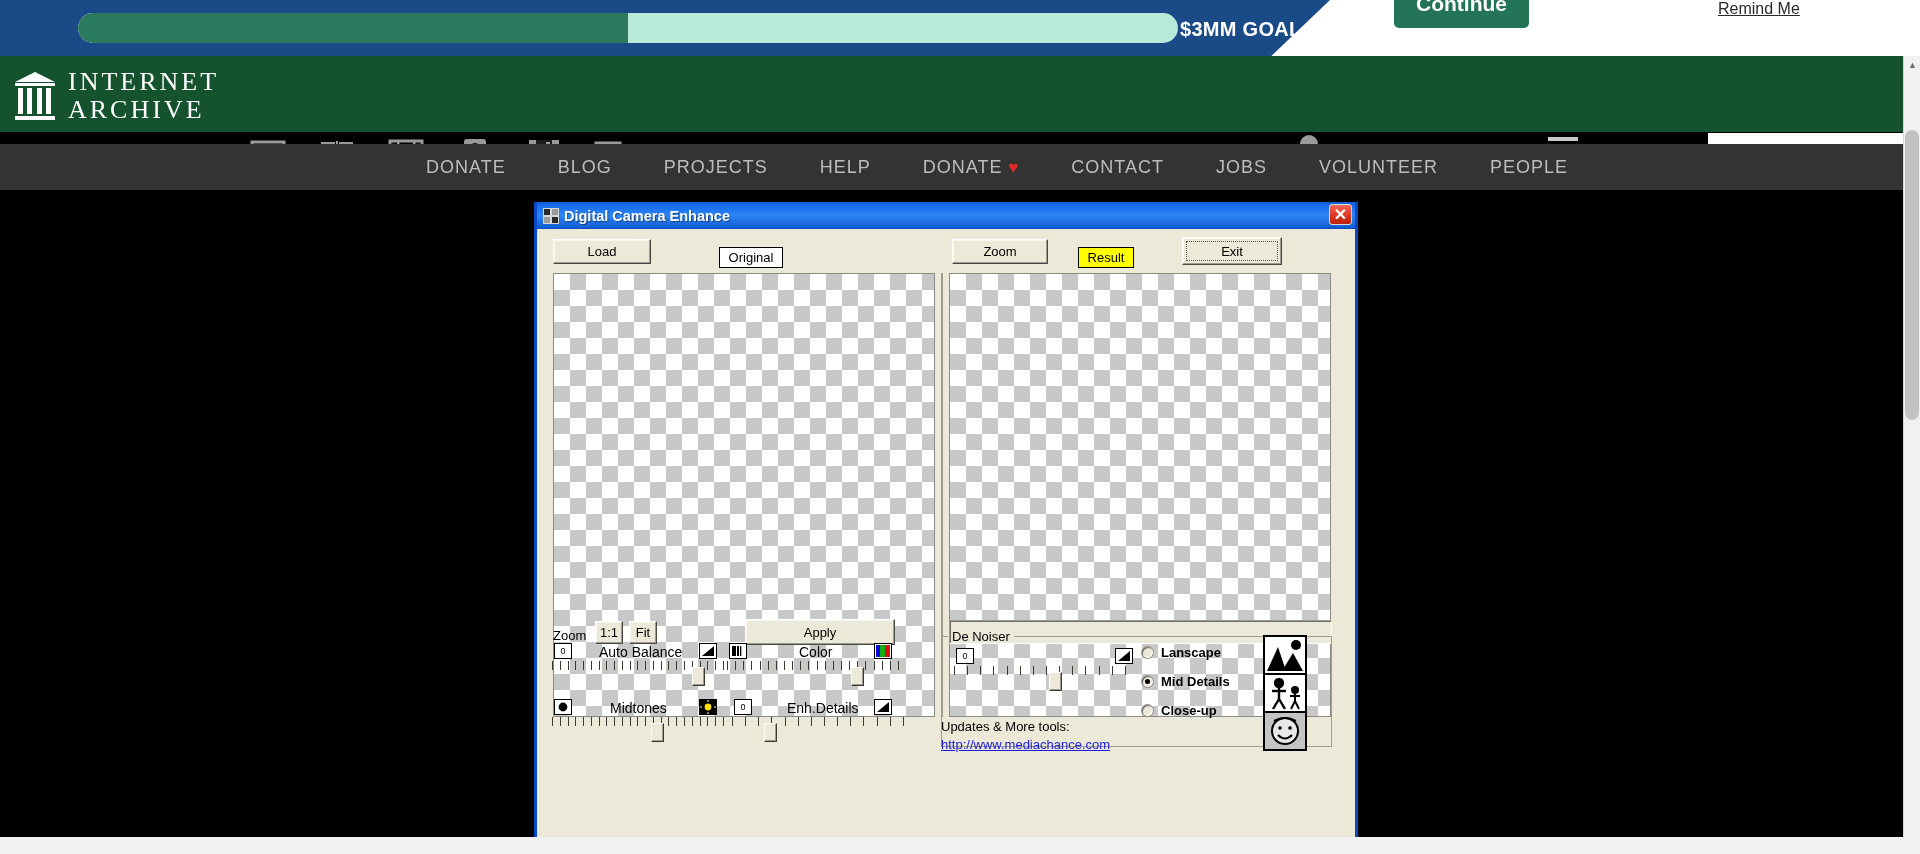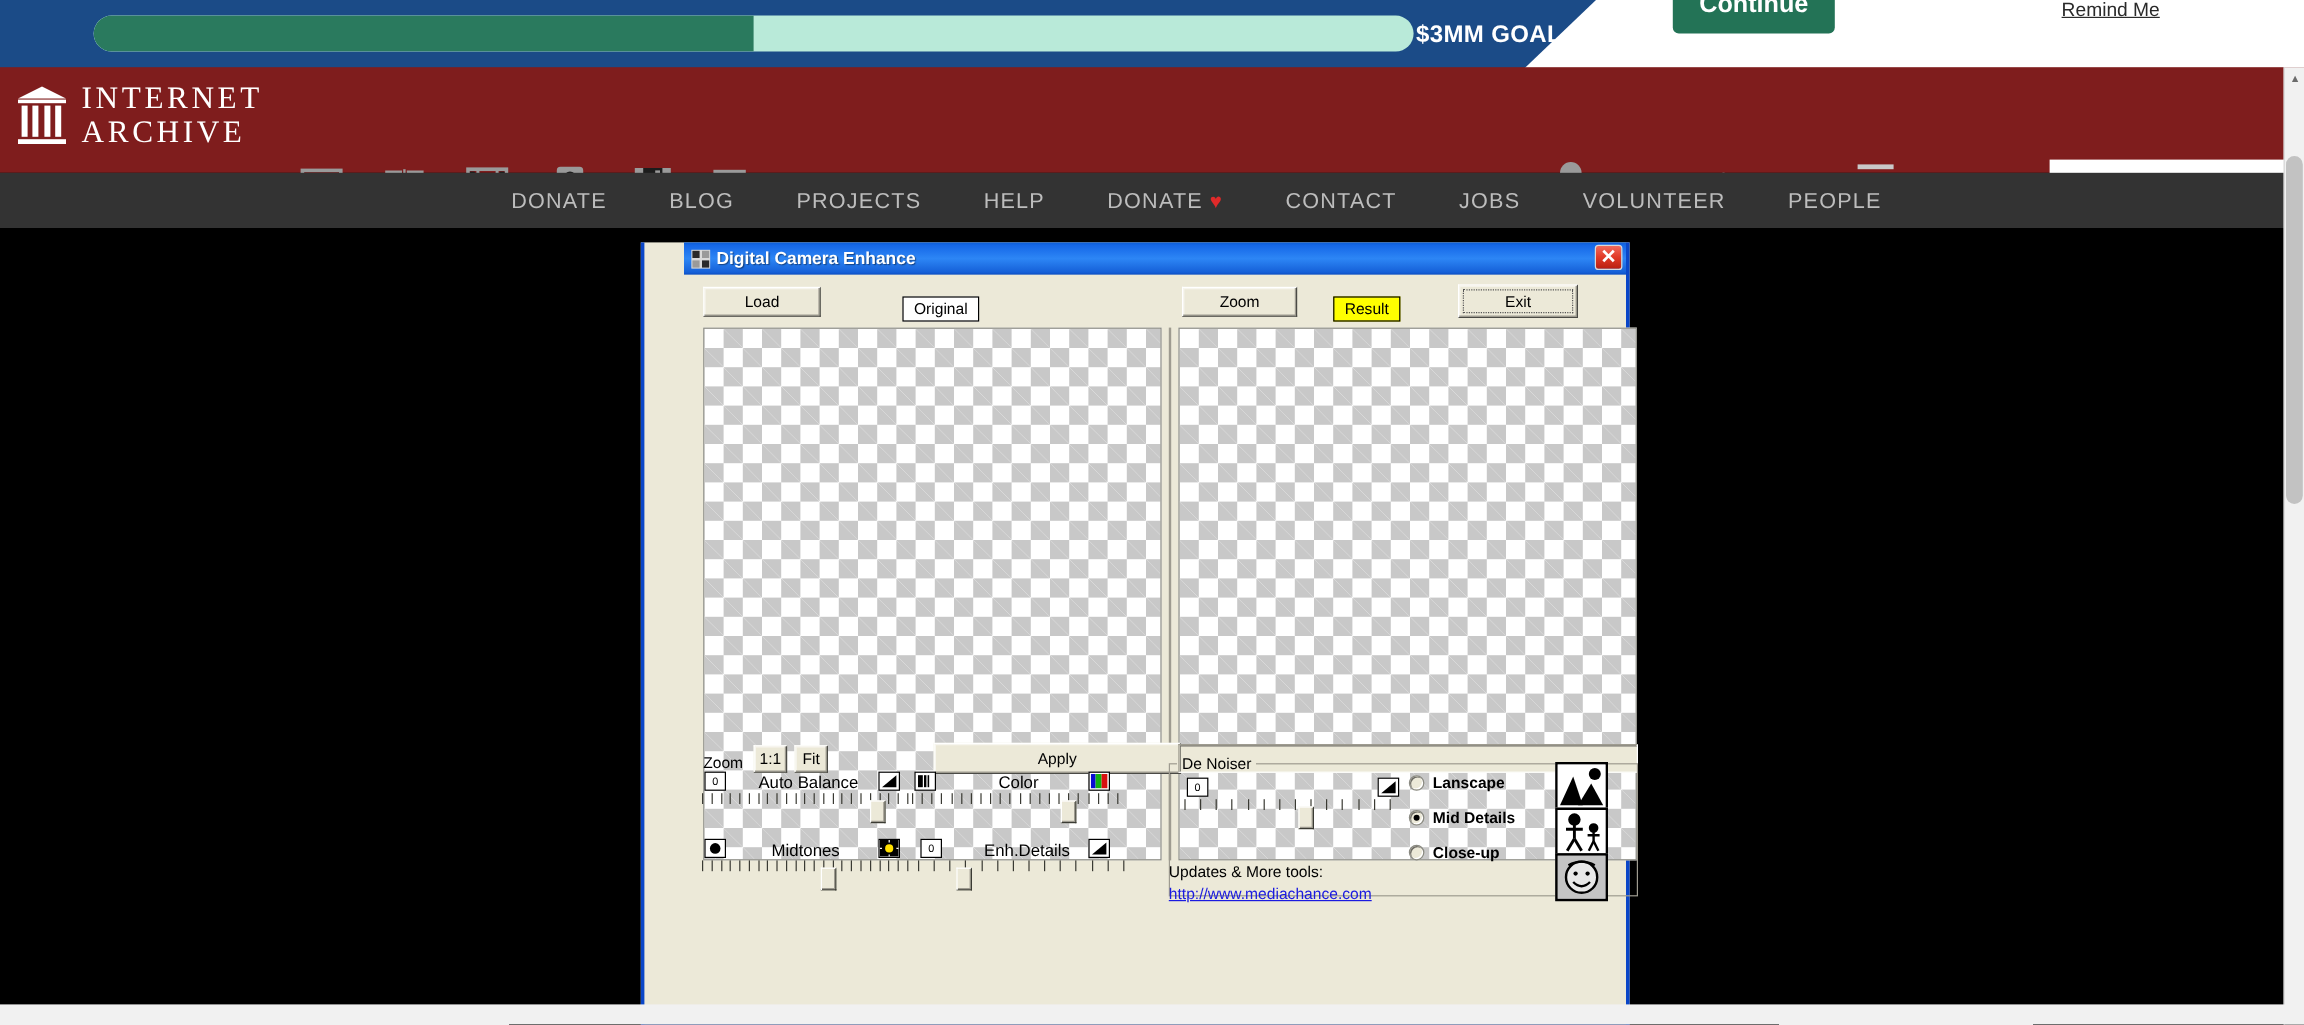--- a/index.html
+++ b/index.html
@@ -43,22 +43,22 @@
     font-family: "Liberation Sans", sans-serif; cursor: pointer;
   }
   .remind-link {
     position: absolute; left: 1718px; top: 0px;
     color: #2a2a2a; font-size: 16px; text-decoration: underline; cursor: pointer;
     white-space: nowrap;
   }
 
   
   .ia-header {
-    position: absolute; left: 0; top: 56px; width: 1920px; height: 88px;
-    background: #7f1d1d;
+    position: absolute; left: 0; top: 56px; width: 1920px; height: 76px;
+    background: #14532d;
   }
   .ia-logo { position: absolute; left: 14px; top: 12px; display: flex; align-items: center; gap: 12px; cursor: pointer;}
   .ia-logo-mark { width: 42px; height: 52px; }
   .ia-wordmark { color: #ffffff; font-family: "Liberation Serif", serif; font-size: 26px; line-height: 1.06; letter-spacing: 3px; }
   .ia-icons { position: absolute; left: 248px; top: 78px; display: flex; gap: 29px; align-items: center; }
   .ia-icons .ic { width: 40px; height: 40px; cursor: pointer; }
   .ia-right { position: absolute; right: 16px; top: 76px; display: flex; align-items: center; gap: 0px; }
   .avatar-ic { width: 42px; height: 42px; margin-right: 12px; }
   .signup { color: #aaaaaa; font-size: 21px; white-space: nowrap; cursor: pointer; }
   .upload-ic { width: 34px; height: 36px; margin-left: 30px; margin-right: 12px; }
@@ -91,21 +91,20 @@
   .vscroll .arrow { position:absolute; left:0; width:17px; height:17px; display:flex; align-items:center; justify-content:center; color:#6b6b6b; font-size:9px;}
   .vscroll .arrow.up { top: 0; }
   .vscroll .arrow.down { bottom: 0; }
   .hscroll { position: absolute; left: 0; bottom: 0; width: 1920px; height: 17px; background: #f1f1f1; }
 
   
   .app-win {
     position: absolute; left: 534px; top: 202px; width: 824px; height: 652px;
     background: #ece9d8; border: 3px solid #0a46c8; border-top: none;
     font-family: "Liberation Sans", sans-serif;
-    padding-left: 33px;
   }
   .titlebar {
     height: 27px; width: 100%;
     background: linear-gradient(180deg,#0b5ed8 0%, #1668e8 10%, #2d86f5 50%, #1560d8 92%, #0a4cc0 100%);
     display: flex; align-items: center; padding: 0 3px; position: relative;
   }
   .title-icon { width: 16px; height: 16px; margin: 0 5px 0 3px; }
   .title-text { color: #fff; font-size: 14.5px; font-weight: bold; text-shadow: 1px 1px 1px rgba(0,0,0,.45); }
   .close-btn {
     position: absolute; right: 3px; top: 2px; width: 23px; height: 21px;
@@ -326,21 +325,21 @@
         <div class="inner-dash">Exit</div>
       </div>
 
       <div class="preview" style="left:16px; top:44px; width:382px; height:444px;"></div>
       <div class="divider-v" style="left:404px; top:44px; height:444px;"></div>
       <div class="preview" style="left:412px; top:44px; width:382px; height:444px;"></div>
 
       <span class="txt" style="left:16px; top:399px;">Zoom</span>
       <div class="w-btn" style="left:58px; top:392px; width:28px; height:23px;">1:1</div>
       <div class="w-btn" style="left:92px; top:392px; width:28px; height:23px;">Fit</div>
-      <div class="w-btn" style="left:208px; top:390px; width:206px; height:26px;">Apply</div>
+      <div class="w-btn" style="left:208px; top:390px; width:150px; height:26px;">Apply</div>
       <div class="field-inset" style="left:412px; top:391px; width:383px; height:24px;"></div>
 
       <div class="sq-btn" style="left:17px; top:414px;">0</div>
       <span class="txt" style="left:62px; top:415px; font-size:14px;">Auto Balance</span>
       <div class="sq-btn" style="left:162px; top:414px;">
         <svg width="14" height="12" viewBox="0 0 14 12">
             <polygon points="1,11 13,11 13,1" fill="#000"></polygon>
           </svg>
       </div>
       <div class="slider-wrap" style="left:15px; top:432px; width:172px; height:26px;">

